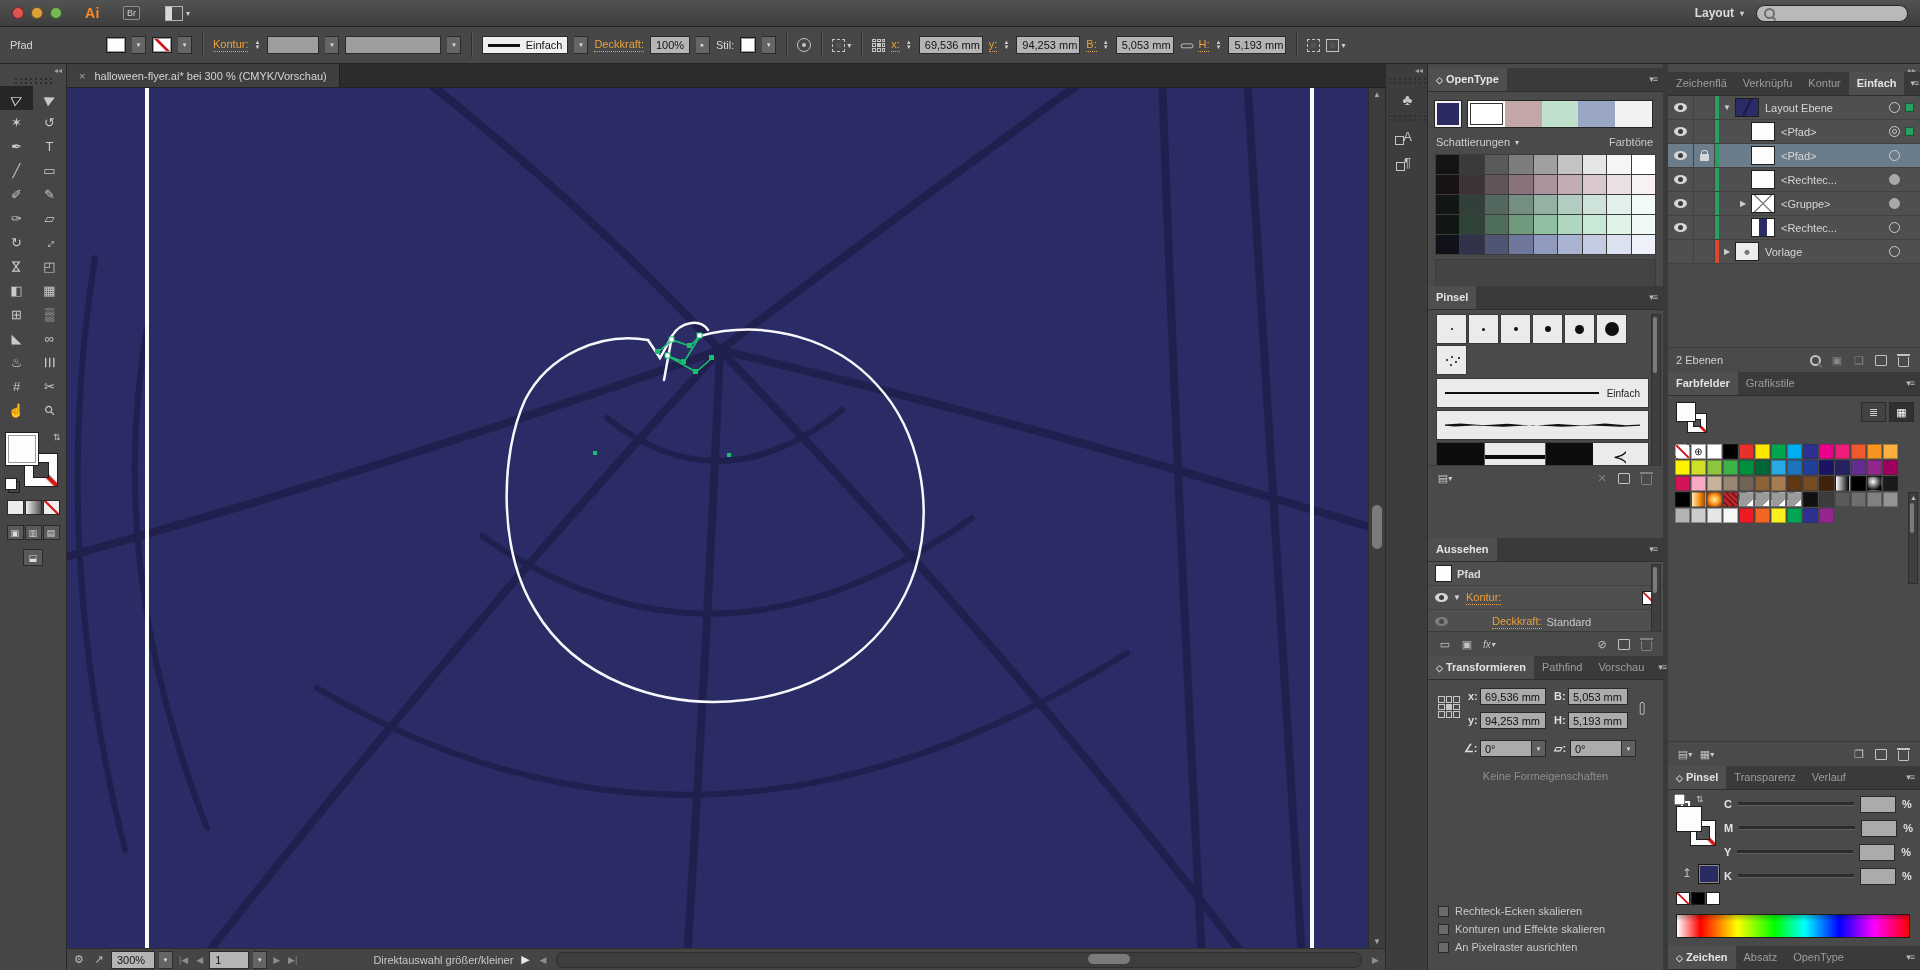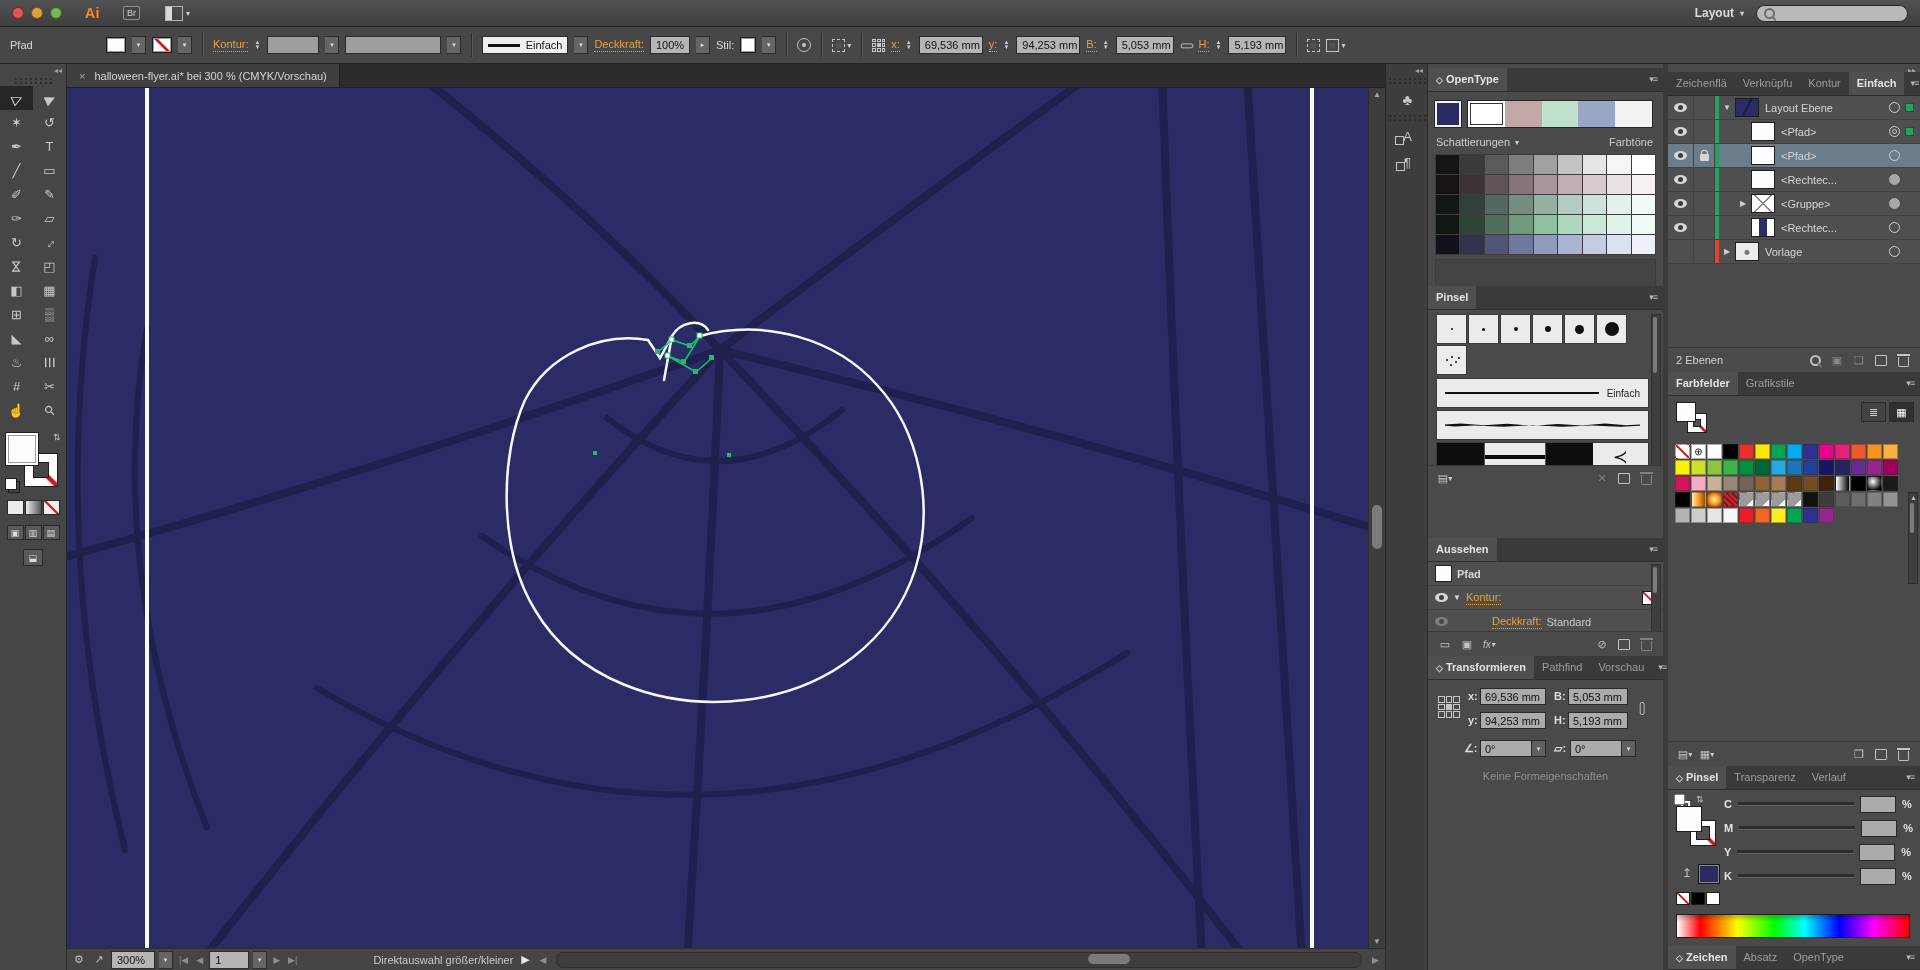--- a/index.html
+++ b/index.html
@@ -685,20 +685,34 @@
     <span class="tlab abs" style="left:36px;top:86px">∠:</span>
     <span class="tcombo abs" style="left:52px;top:84px;width:52px">0°</span>
     <span class="tcar abs" style="left:104px;top:84px">▾</span>
     <span class="tlab abs" style="left:126px;top:86px">▱:</span>
     <span class="tcombo abs" style="left:142px;top:84px;width:52px">0°</span>
     <span class="tcar abs" style="left:194px;top:84px">▾</span>
   </div>
 
   <div class="sec" style="top:706px;height:200px">
     <div class="emptytxt" style="">Keine Formeigenschaften</div>
+    <div id="shape-checks" style="position:absolute;bottom:14px;width:100%">
+        <div class="chkrow">
+          <span class="chk"></span>
+          <span>Rechteck-Ecken skalieren</span>
+        </div>
+        <div class="chkrow">
+          <span class="chk"></span>
+          <span>Konturen und Effekte skalieren</span>
+        </div>
+        <div class="chkrow">
+          <span class="chk"></span>
+          <span>An Pixelraster ausrichten</span>
+        </div>
+      </div>
   </div>
 </div>
 
 <div id="col2">
   <div class="collapse">▸▸</div>
 
   <div class="sec" style="top:8px;height:300px">
     <div class="ptabs">
       <span class="ptab">Zeichenflä</span>
       <span class="ptab">Verknüpfu</span>

